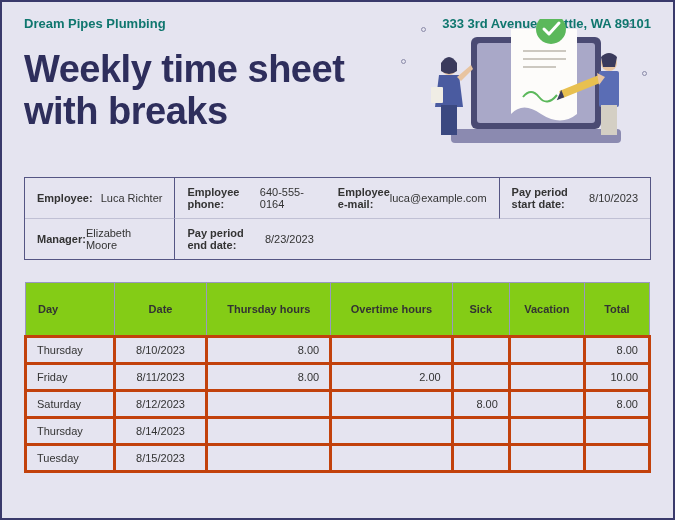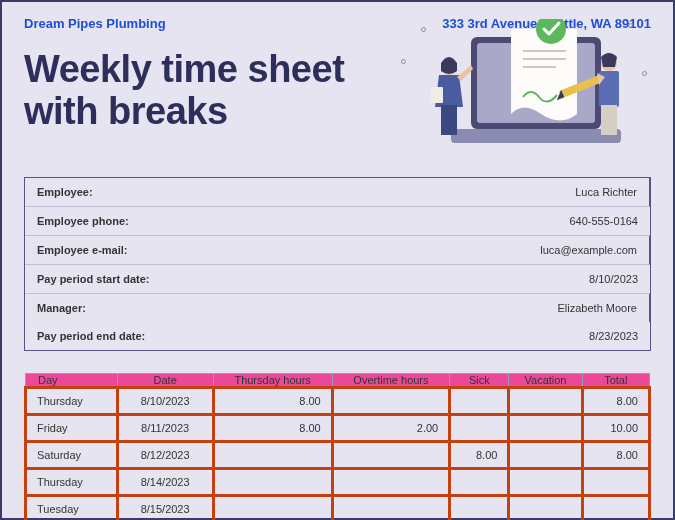--- a/index.html
+++ b/index.html
@@ -18,21 +18,21 @@
     height: 100%;
     position: relative;
   }
   .header-bar {
     display: flex;
     justify-content: space-between;
     align-items: center;
     padding: 14px 22px 18px 22px;
     font-size: 13px;
     font-weight: bold;
-    color: #1d4ed8;
+    color: #0f766e;
   }
   .title-row {
     display: flex;
     justify-content: space-between;
     align-items: flex-start;
     padding: 0 22px 8px 22px;
   }
   .title {
     font-size: 38px;
     font-weight: bold;
@@ -43,21 +43,21 @@
   }
   .illustration {
     width: 260px;
     height: 140px;
     position: relative;
     margin-top: -30px;
   }
   .info-grid {
     margin: 10px 22px 0 22px;
     display: grid;
-    grid-template-columns: 1fr;
+    grid-template-columns: 1fr 1fr 1fr 1fr;
     border: 1px solid #555584;
   }
   .info-cell {
     display: flex;
     justify-content: space-between;
     align-items: center;
     padding: 8px 12px;
     font-size: 11px;
     color: #333;
     border-bottom: 1px solid #c0c0d4;
@@ -68,24 +68,24 @@
   .info-label { font-weight: bold; }
   .info-value { text-align: left; }
   .timesheet {
     margin: 22px 22px 0 22px;
     width: calc(100% - 44px);
     border-collapse: collapse;
     font-size: 11px;
     color: #333;
   }
   .timesheet th {
-    background: #ec4899;
-    font-weight: normal;
+    background: #84cc16;
+    font-weight: bold;
     text-align: center;
-    padding: 0 6px;
+    padding: 20px 6px;
     border: 1px solid #9998c0;
   }
   .timesheet th:first-child { text-align: left; padding-left: 12px; }
   .timesheet td {
     border: 3px solid #c2410c;
     padding: 6px 10px;
     text-align: right;
     height: 24px;
   }
   .timesheet td.day, .timesheet td.date { text-align: left; }

